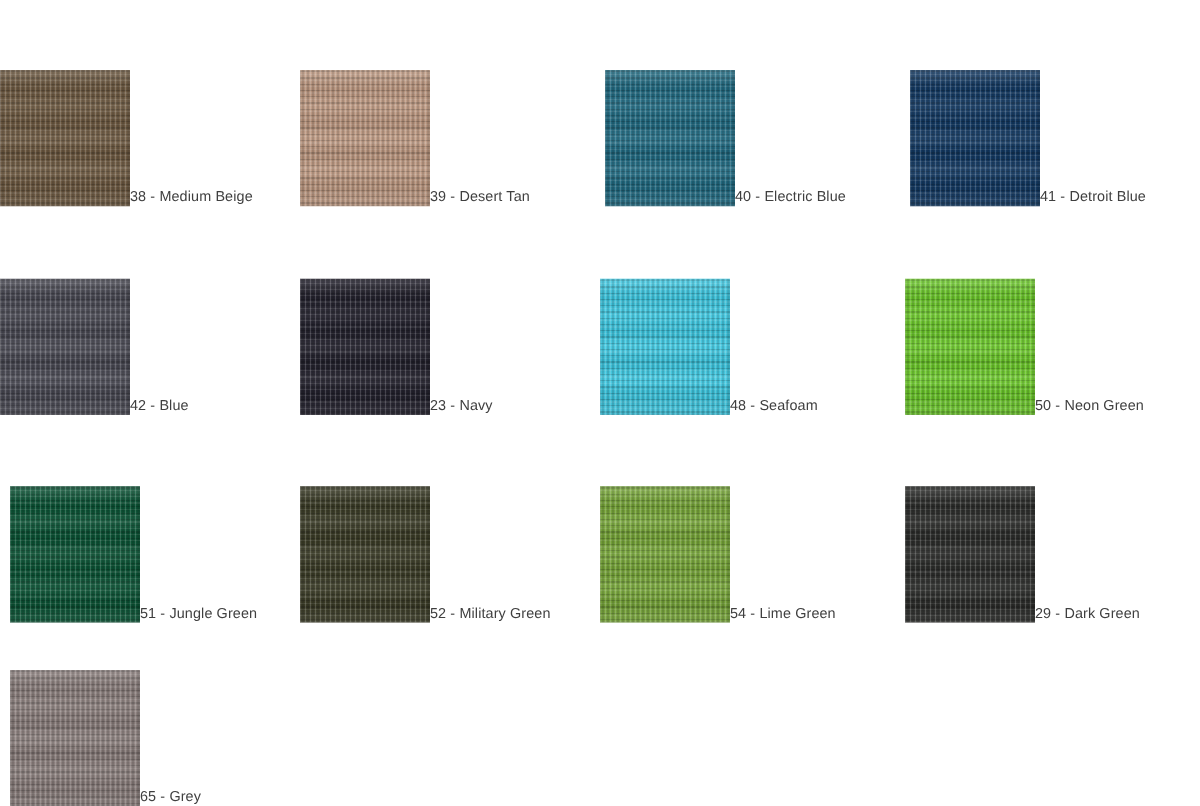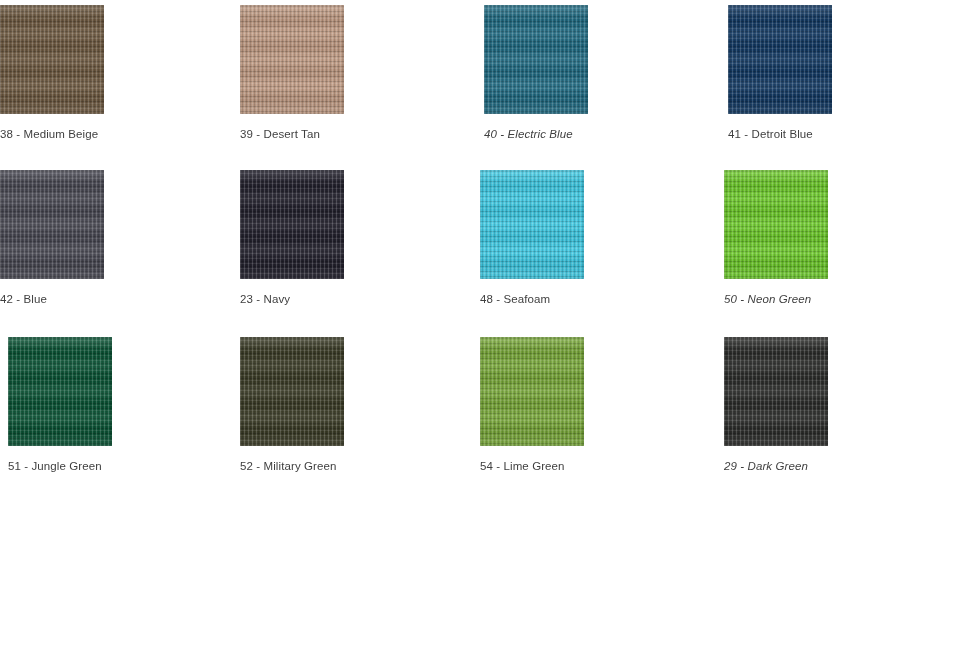--- a/index.html
+++ b/index.html
@@ -20,29 +20,30 @@
     display: grid;
     grid-template-columns: repeat(4, 240px);
     grid-template-rows: 165px 167px 166px 147px;
     width: 960px;
     height: 645px;
     box-sizing: border-box;
   }
 
   .swatch-cell {
     display: flex;
-    flex-direction: column;
-    align-items: flex-start;
+    flex-direction: row;
+    align-items: flex-end;
     position: relative;
+    margin-top: 11px;
   }
 
   
   .swatch-cell.col-0 { padding-left: 0px; }
   .swatch-cell.col-1 { padding-left: 0px; }
-  .swatch-cell.col-2 { padding-left: 4px; font-style: italic; }
+  .swatch-cell.col-2 { padding-left: 4px; }
   .swatch-cell.col-3 { padding-left: 8px; }
 
   .swatch-chip {
     width: 104px;
     height: 109px;
     margin-top: 5px;
     position: relative;
     overflow: hidden;
     background-color: #808080;
     box-shadow: inset 0 0 0 1px rgba(0,0,0,0.10);
@@ -158,13 +159,17 @@
       <div class="swatch-label">52 - Military Green</div>
     </div>
     <div class="swatch-cell col-1">
       <div class="swatch-chip" style="background-color: rgb(119, 165, 58); background-position: 1px 1px;"></div>
       <div class="swatch-label">54 - Lime Green</div>
     </div>
     <div class="swatch-cell col-2">
       <div class="swatch-chip" style="background-color: rgb(46, 47, 45); background-position: 2px 2px;"></div>
       <div class="swatch-label">29 - Dark Green</div>
     </div>
+    <div class="swatch-cell col-3">
+      <div class="swatch-chip" style="background-color: rgb(138, 126, 124); background-position: 0px 3px;"></div>
+      <div class="swatch-label">65 - Grey</div>
+    </div>
   </div>
 
 </body></html>

